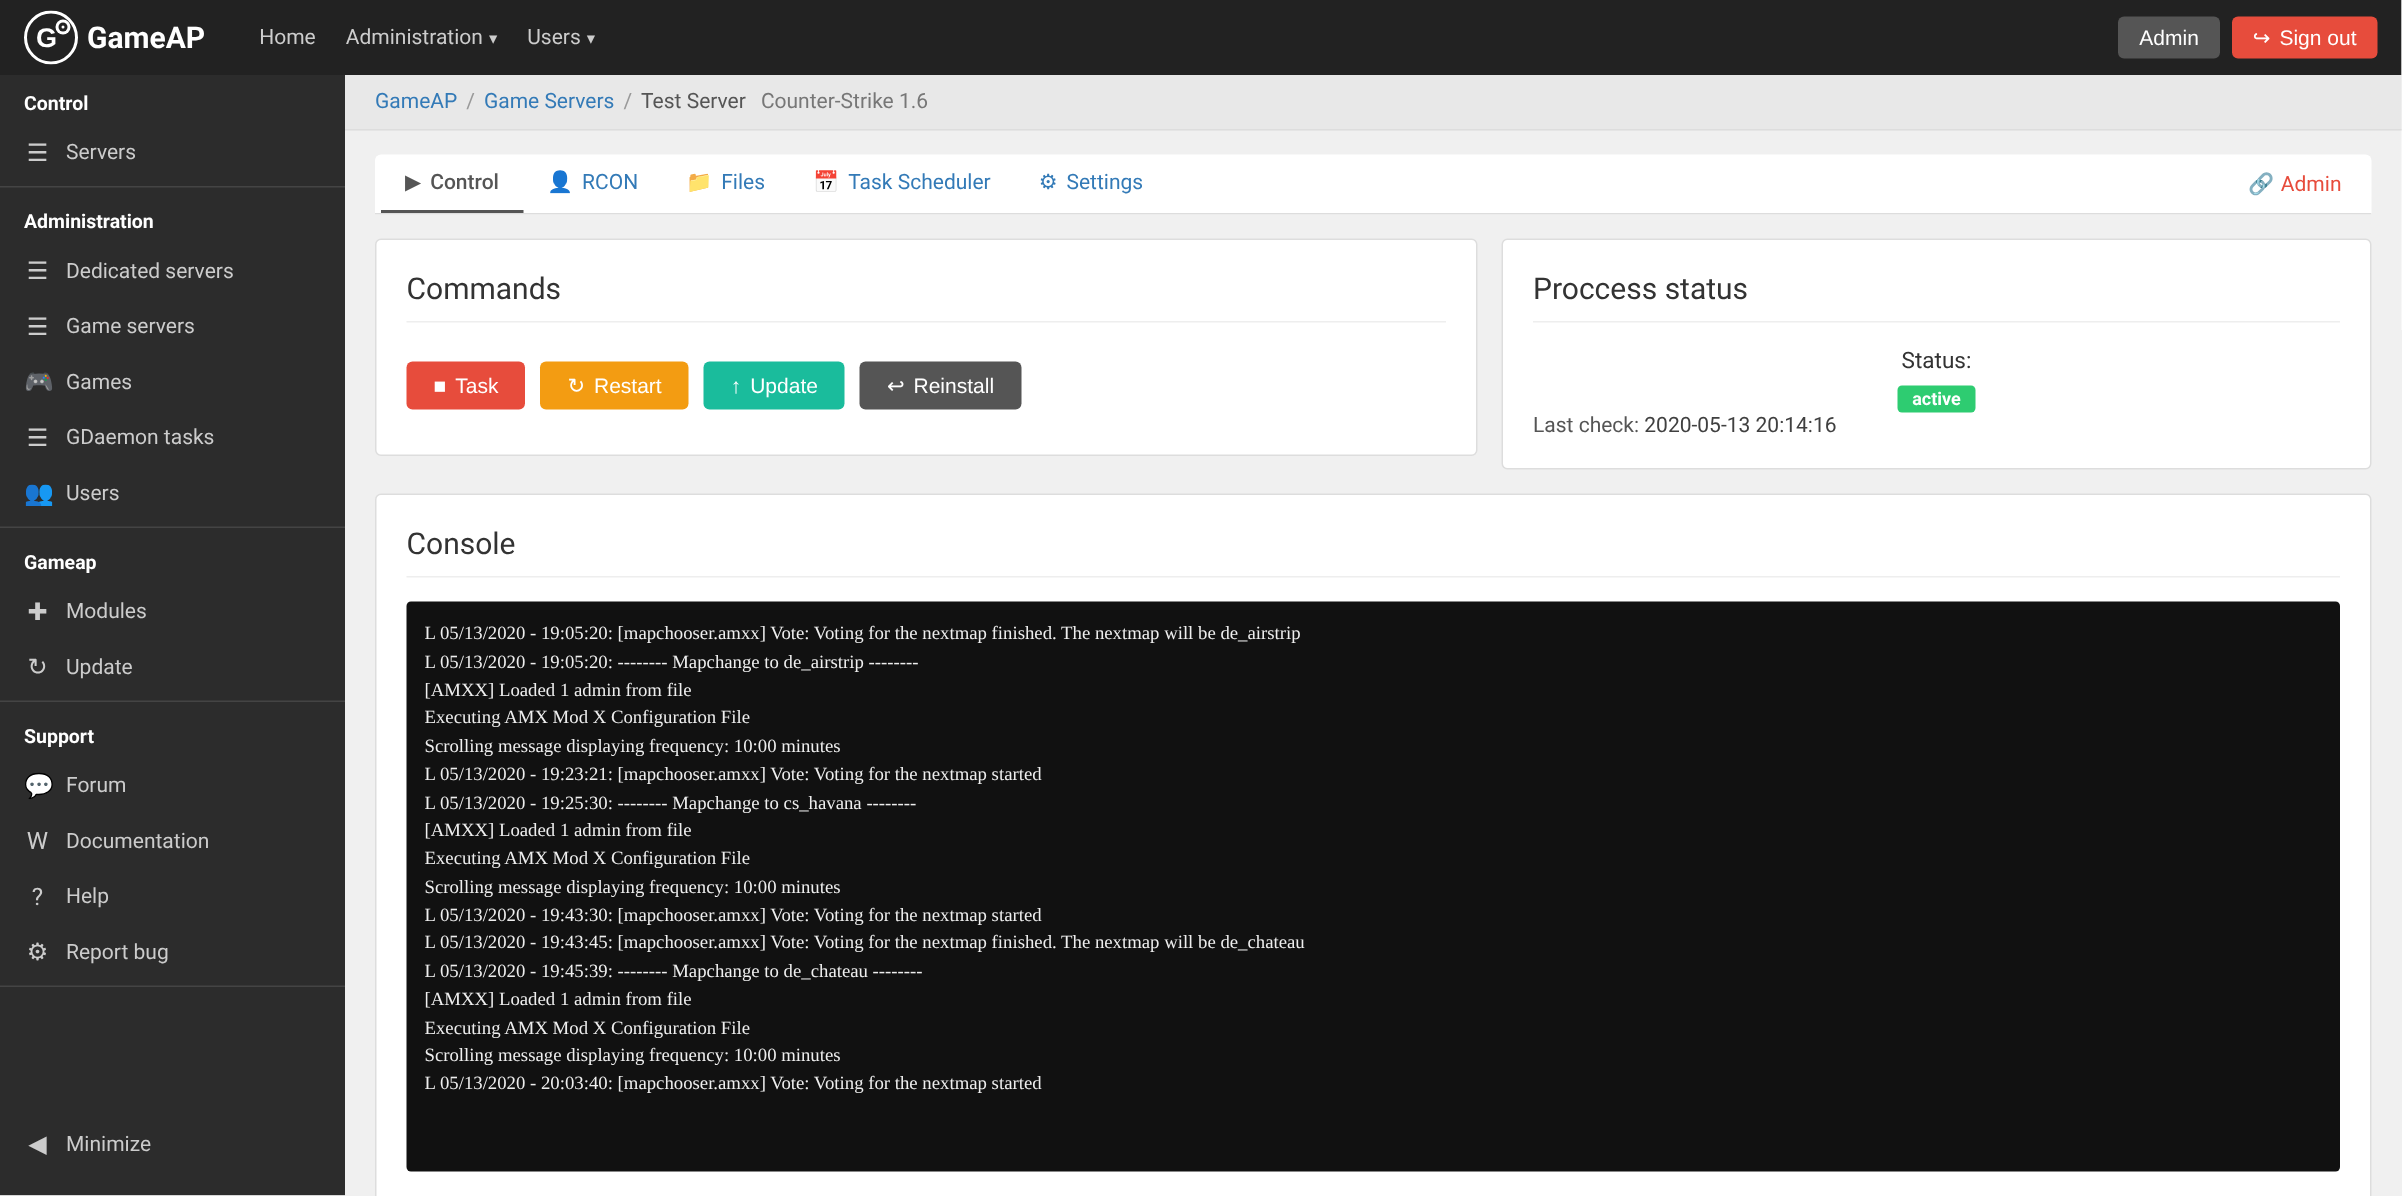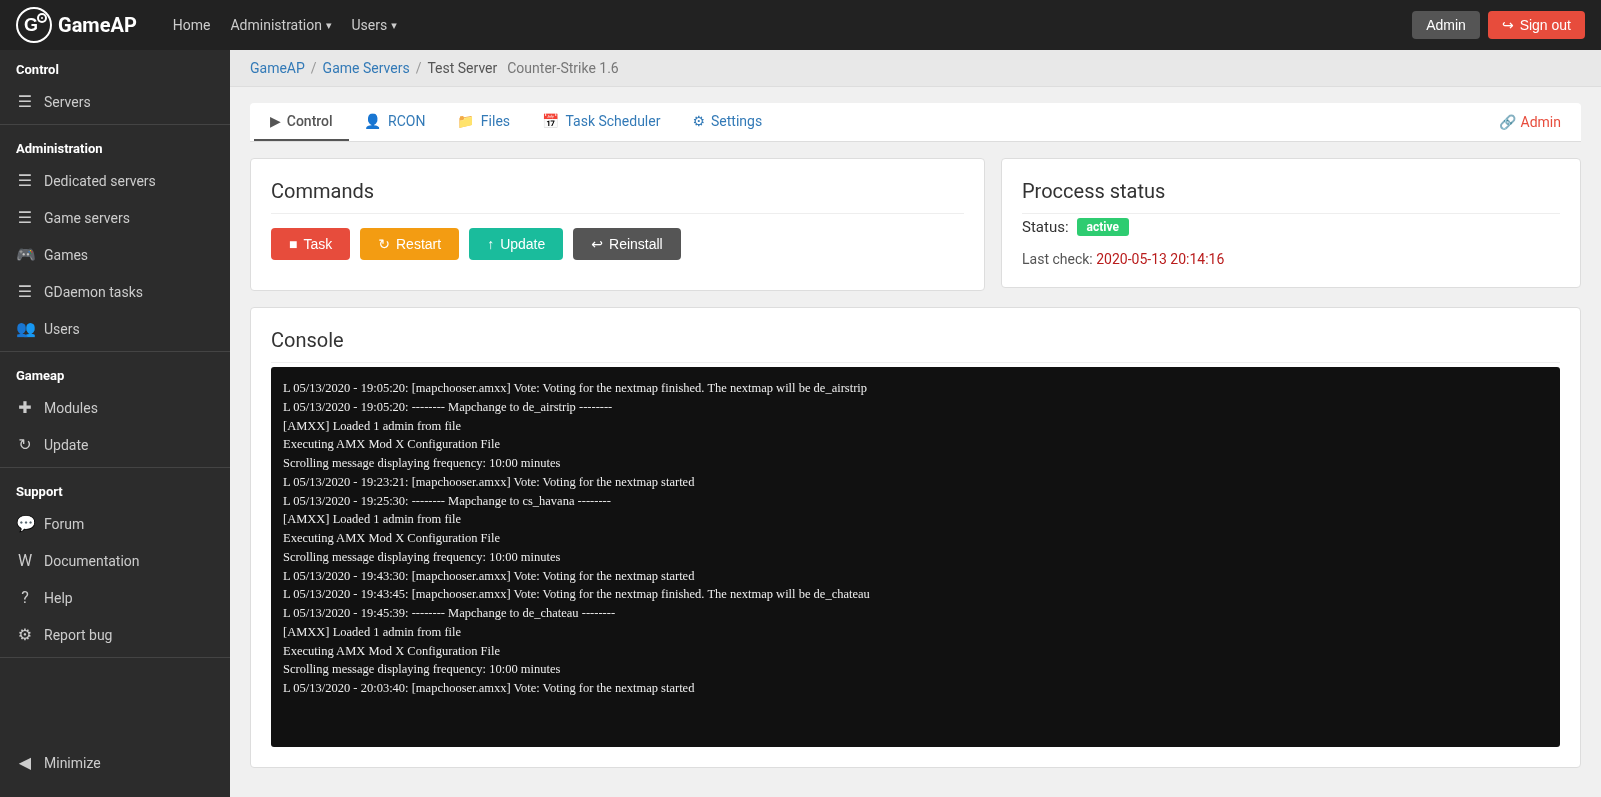--- a/index.html
+++ b/index.html
@@ -220,21 +220,21 @@
     .card-commands {
       flex: 1;
     }
     .card-status {
       width: 580px;
       flex-shrink: 0;
     }
     .card-title {
       font-size: 20px;
       color: #333;
-      margin-bottom: 4px;
+      margin-bottom: 16px;
       padding-bottom: 10px;
       border-bottom: 1px solid #eee;
     }
 
     
     .cmd-buttons {
       display: flex;
       gap: 10px;
       padding: 10px 0;
     }
@@ -285,36 +285,37 @@
       display: flex;
       align-items: center;
       gap: 6px;
     }
 
     
     .status-row {
       display: flex;
       align-items: center;
       gap: 8px;
-      margin-bottom: 15px;
+      margin-bottom: 1px;
+      flex-direction: column;
     }
     .status-label { font-size: 15px; color: #333; }
     .badge-active {
       background: #2ecc71;
       color: #fff;
       padding: 2px 10px;
       border-radius: 3px;
       font-size: 12px;
       font-weight: bold;
     }
     .last-check {
       color: #555;
       font-size: 14px;
     }
-    .last-check-time { color: #b91c1c; text-align: right; }
+    .last-check-time { color: #404040; text-align: right; }
 
     
     .card-console {
       background: #fff;
       border: 1px solid #ddd;
       border-radius: 4px;
       margin-top: 16px;
       padding: 20px;
     }
     .console-output {

